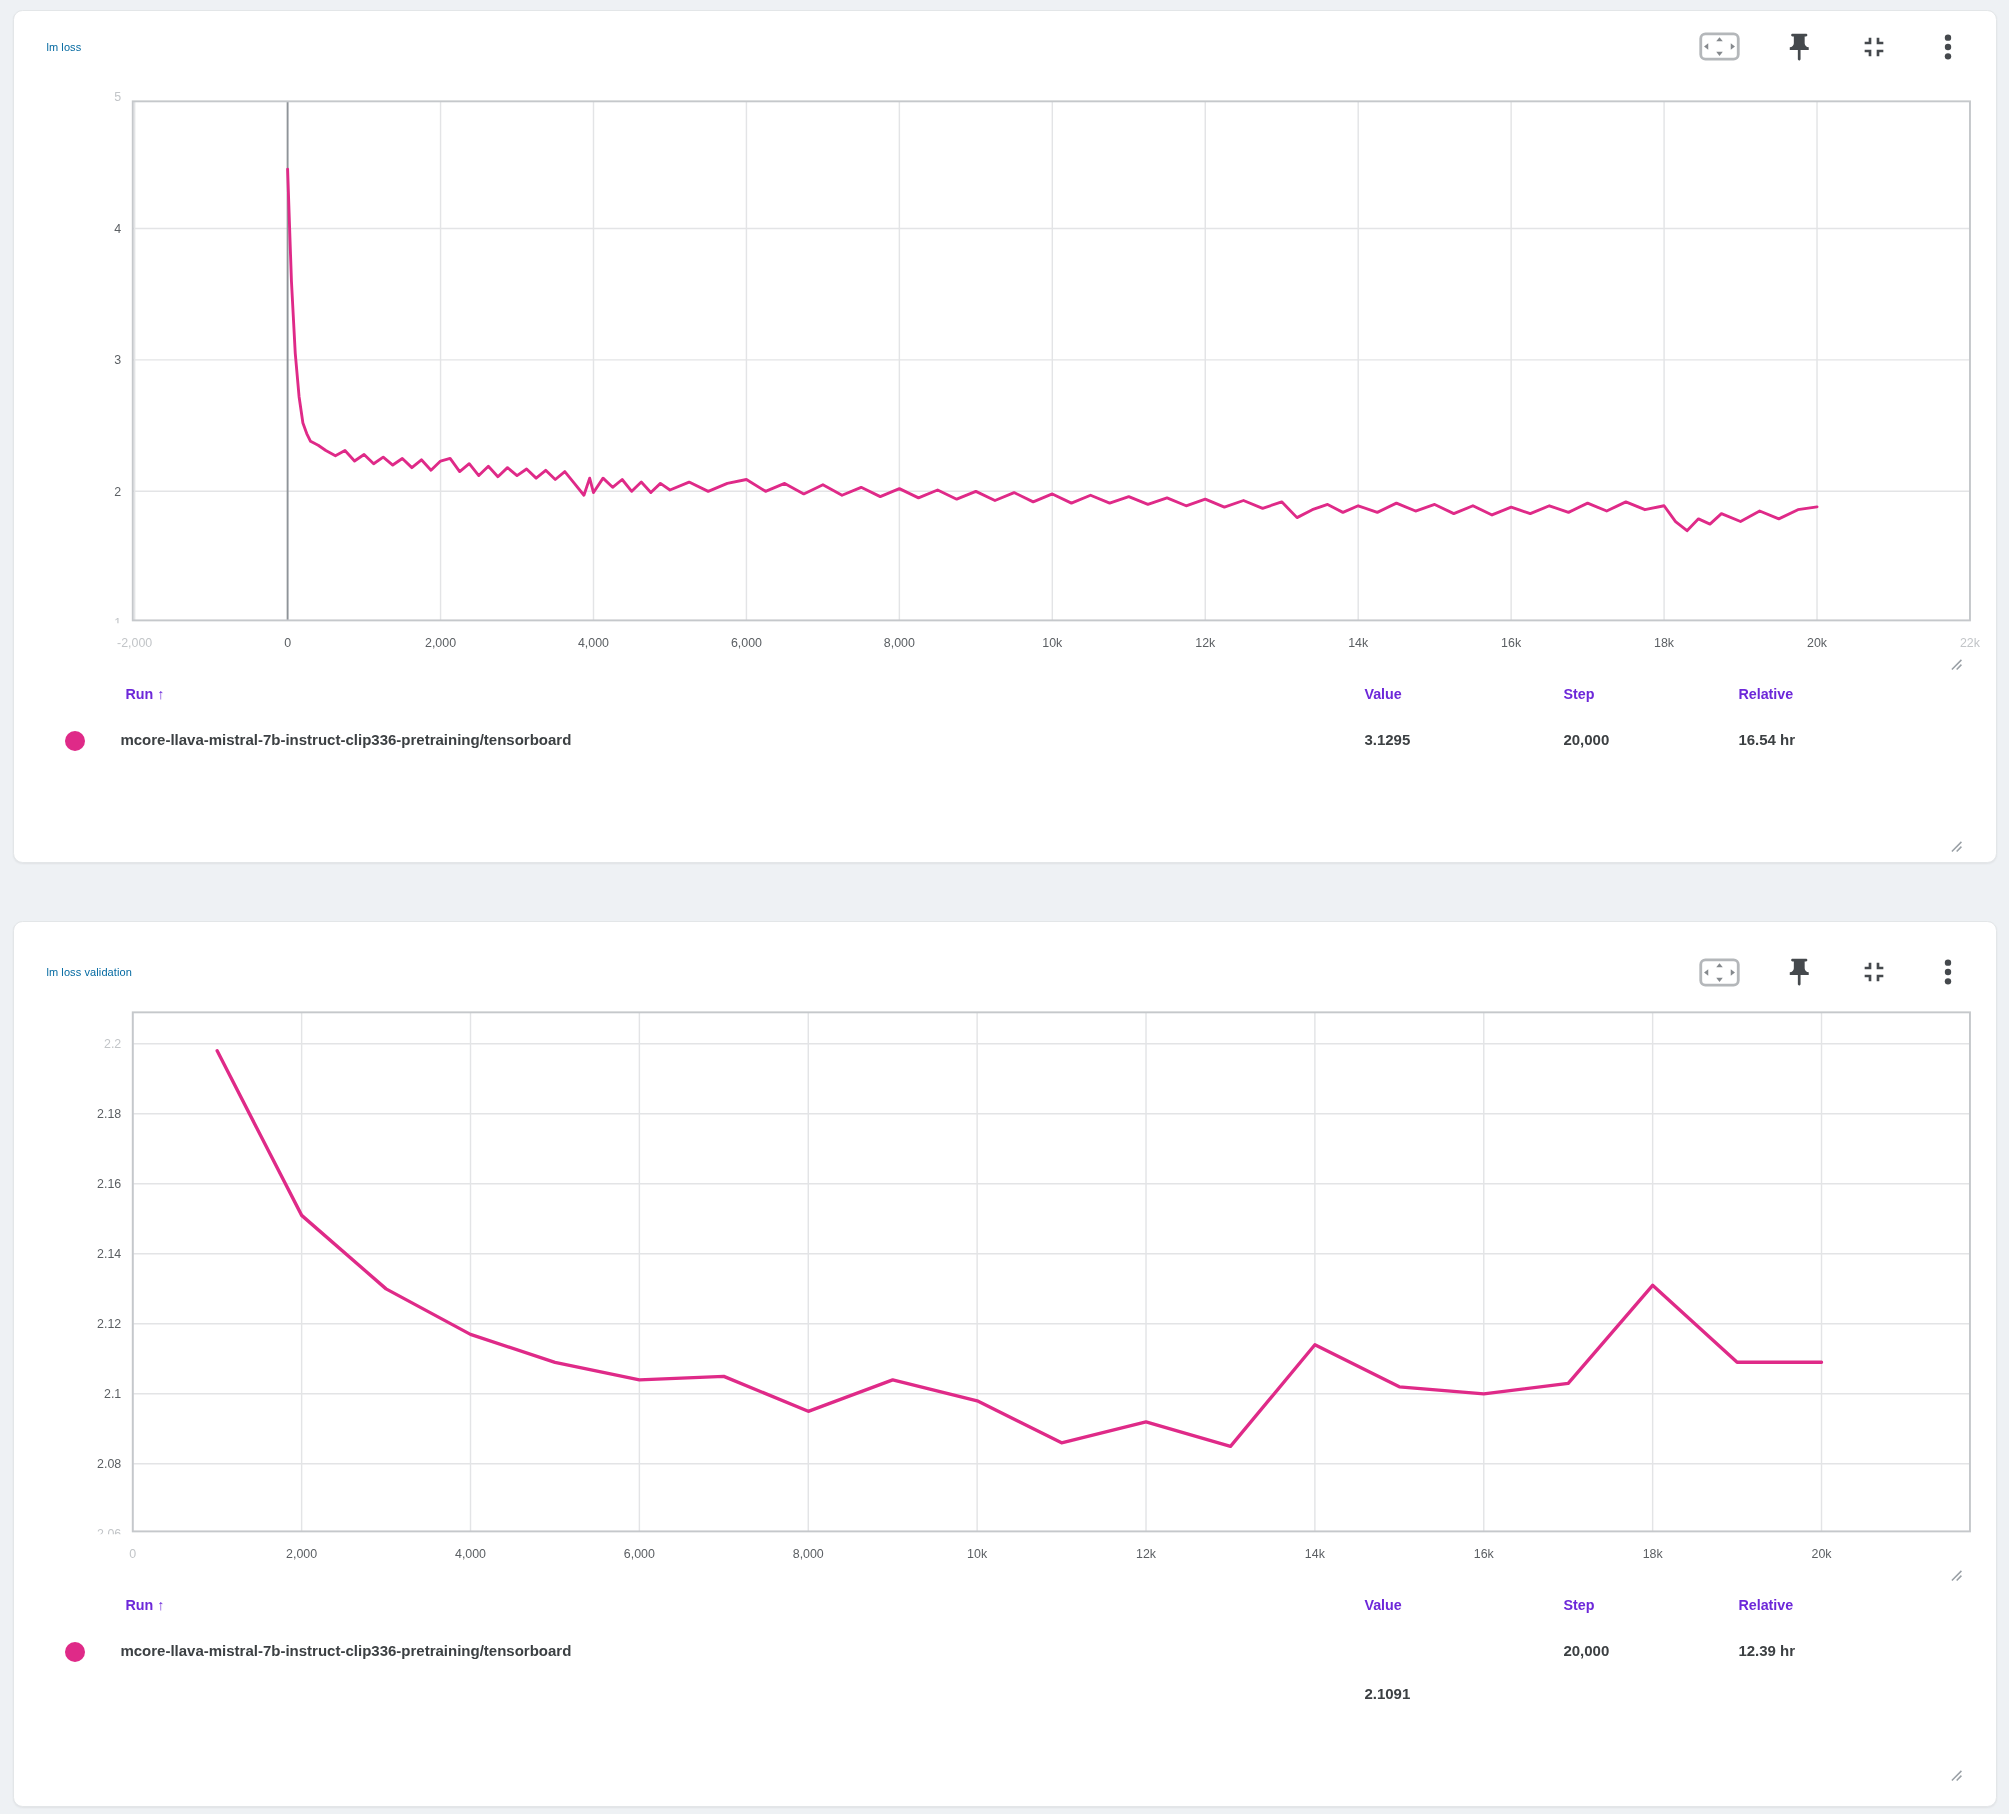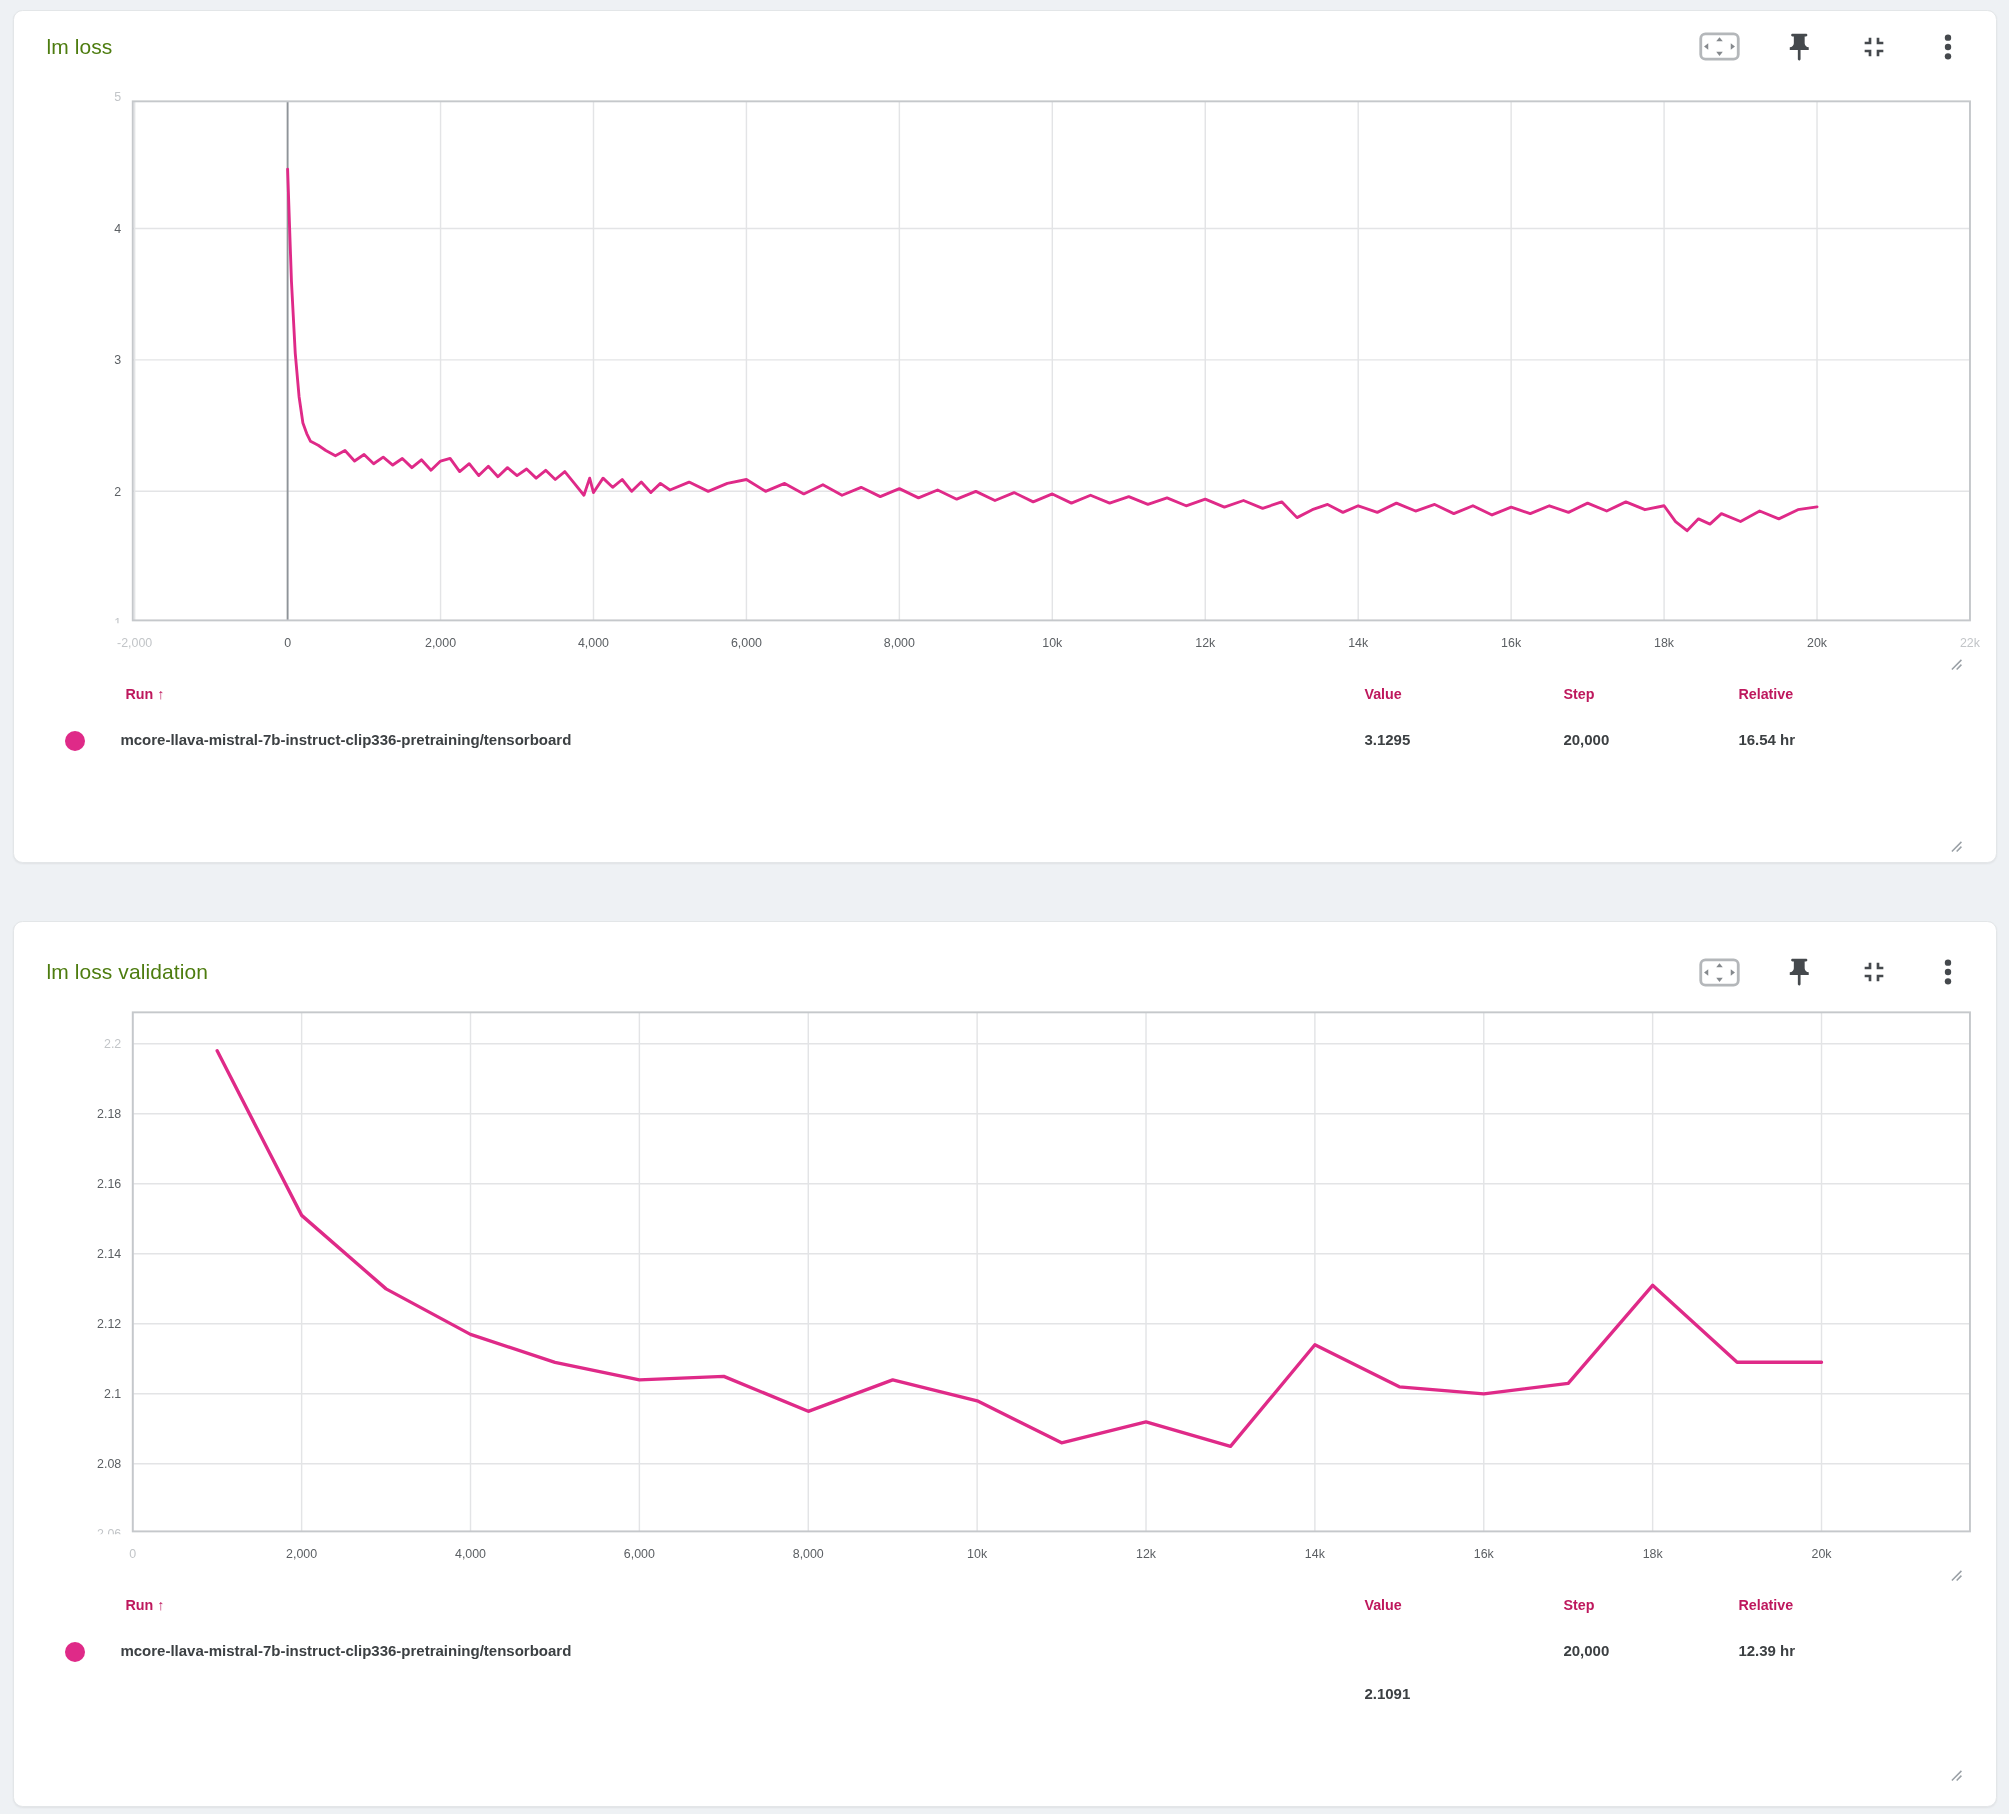--- a/index.html
+++ b/index.html
@@ -1,27 +1,27 @@
 <!DOCTYPE html>
 <html><head>
 <meta charset="utf-8">
 <style>
   html,body{margin:0;padding:0;background:#eef1f4;}
   body{width:2009px;height:1814px;font-family:"Liberation Sans", sans-serif;-webkit-font-smoothing:antialiased;}
   .page{position:relative;width:2009px;height:1814px;background:#eef1f4;overflow:hidden;}
   .card{position:absolute;left:13.4px;width:1982px;background:#ffffff;border:1px solid #e3e6e8;border-radius:9.6px;box-shadow:0 1px 1.9px rgba(60,64,67,.08);}
   .card-header{position:absolute;left:0;right:0;display:flex;align-items:center;justify-content:space-between;padding:0 31px 0 32px;height:42px;}
-  .card-title{font-size:21px;color:#4d7c0f;font-weight:400;letter-spacing:0.1px;}
+  .card-title{font-size:11px;color:#0369a1;font-weight:400;letter-spacing:0.1px;}
   .toolbar{display:flex;align-items:center;gap:38px;}
   .icon-btn{background:none;border:none;padding:1.9px;margin:0;cursor:pointer;display:flex;align-items:center;justify-content:center;}
   .chart-svg{position:absolute;left:0;width:1982px;height:585px;display:block;}
   .tick-label{font-size:13px;fill:#5b5f63;}
   .tick-label.faded{fill:#c2c5c8;}
   .run-table{position:absolute;left:0;right:0;font-size:15px;color:#3c4043;}
-  .tbl-header{position:absolute;font-weight:700;color:#be185d;font-size:14.3px;}
+  .tbl-header{position:absolute;font-weight:700;color:#6d28d9;font-size:14.3px;}
   .tbl-cell{position:absolute;font-weight:700;color:#3c4043;font-size:15px;}
   .run-dot{position:absolute;width:20px;height:20px;border-radius:50%;}
   .grip{position:absolute;width:15.3px;height:15.3px;cursor:nwse-resize;}
 </style>
 </head>
 <body>
 
 <div class="page">
 
   <section class="card" style="top:9.6px;height:851px;">

